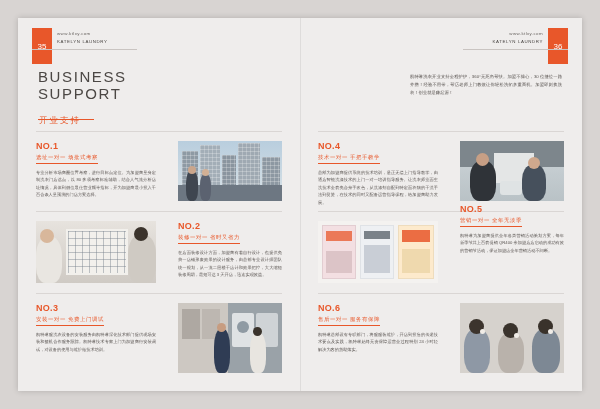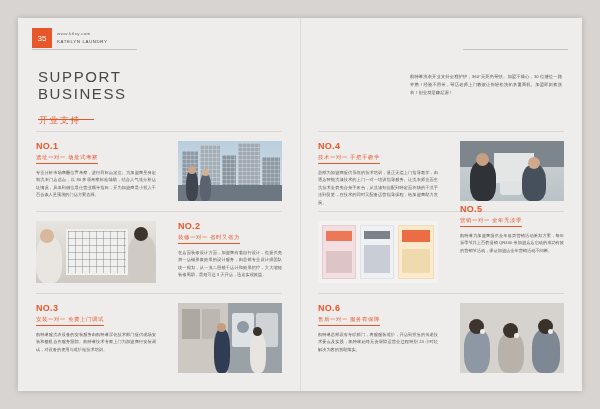--- a/index.html
+++ b/index.html
@@ -23,21 +23,21 @@
   }
 
   
   .corner-head {
     position: absolute; top: 10px;
     display: flex; align-items: flex-start;
   }
   .corner-head.left { left: 14px; }
   .corner-head.right { right: 14px; flex-direction: row-reverse; }
   .pagebox {
-    width: 20px; height: 20px;
+    width: 20px; height: 36px;
     background: #e8572a;
     color: #fff;
     font-size: 8px;
     display: flex; align-items: center; justify-content: center;
   }
   .brandtxt {
     font-size: 4.4px; line-height: 8px;
     color: #6b6663;
     letter-spacing: .4px;
     padding: 2px 5px 0 5px;
@@ -138,25 +138,32 @@
 
   <div class="corner-head left">
     <div class="pagebox">35</div>
     <div class="brandtxt">
       <div>www.ktlxy.com</div>
       <div class="b2">KATELYN LAUNDRY</div>
     </div>
   </div>
   <div class="rule left"></div>
 
+  <div class="corner-head right">
+    <div class="pagebox">36</div>
+    <div class="brandtxt">
+      <div>www.ktlxy.com</div>
+      <div class="b2">KATELYN LAUNDRY</div>
+    </div>
+  </div>
   <div class="rule right"></div>
 
   <div class="title">
+    <div>BUSINESS</div>
     <div>SUPPORT</div>
-    <div>BUSINESS</div>
   </div>
   <div class="subtitle">开业支持</div>
   <div class="sub-underline"></div>
   <div class="intro">凯特琳洗衣开业支持全程护护，360°无死角帮扶。加盟不操心，30 位捷位一路齐携！经验不用带，帮店老师上门教做让你轻松洗拓多重商机。加盟即刻换洗衣！创业就是赚起源！</div>
 
   <div class="divider" style="left:18px; top:113px; width:246px;"></div>
   <div class="divider" style="left:300px; top:113px; width:246px;"></div>
 
   <div class="cell" style="left:18px; top:123px; width:120px;">
     <div class="no">NO.1</div>

